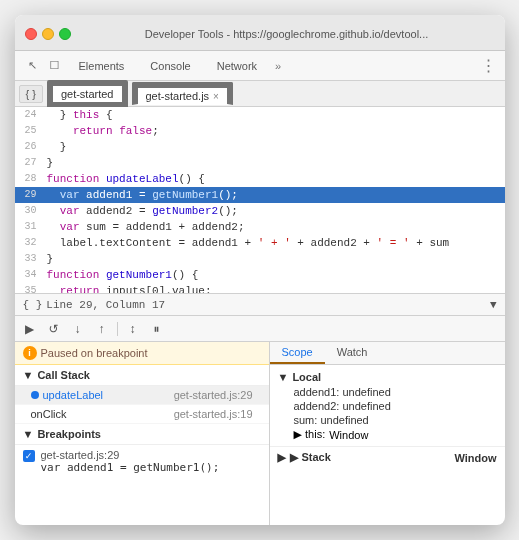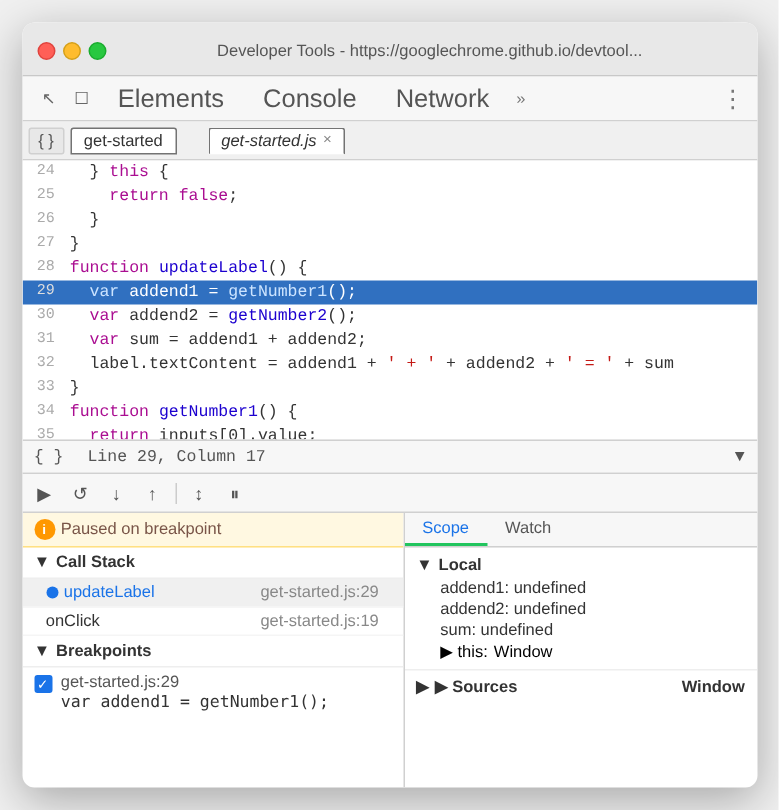--- a/index.html
+++ b/index.html
@@ -65,21 +65,21 @@
       width: 20px;
       height: 20px;
       display: flex;
       align-items: center;
       justify-content: center;
       color: #666;
       font-size: 11px;
     }
     .tab-item {
       padding: 4px 12px;
-      font-size: 17px;
+      font-size: 11px;
       color: #555;
       cursor: pointer;
       border-radius: 2px;
     }
     .tab-item.active {
       color: #1a73e8;
       font-weight: 600;
       border-bottom: 2px solid #1a73e8;
     }
     .tab-more {
@@ -108,21 +108,21 @@
       border: 1px solid #d0d0d0;
       border-radius: 2px;
       margin-right: 4px;
       background: #e8e8e8;
     }
     .file-tab {
       padding: 2px 8px;
       font-size: 11px;
       color: #333;
       background: #fff;
-      border: 1px solid #737373;
+      border: 6px solid #737373;
       border-radius: 2px 2px 0 0;
       display: flex;
       align-items: center;
       gap: 4px;
     }
     .file-tab .close-btn {
       font-size: 10px;
       color: #888;
       cursor: pointer;
     }
@@ -332,21 +332,21 @@
       background: #f7f7f7;
     }
     .right-tab {
       padding: 4px 12px;
       font-size: 11px;
       color: #555;
       cursor: pointer;
     }
     .right-tab.active {
       color: #1a73e8;
-      border-bottom: 2px solid #22c55e;
+      border-bottom: 2px solid #a16207;
     }
     .scope-section {
       padding: 4px 8px;
     }
     .scope-header {
       display: flex;
       align-items: center;
       gap: 4px;
       font-weight: 600;
       color: #333;
@@ -401,21 +401,21 @@
     <div class="tab-item">Network</div>
     <div class="tab-more">»</div>
     <div class="tab-bar-right">⋮</div>
   </div>
 
   <div class="file-tabs">
     <div class="file-tab-sidebar">{ }</div>
     <div class="file-tab">
       <span>get-started</span>
     </div>
-    <div class="file-tab" style="margin-left:21px;background:#fff;border-bottom:1px solid #fff;font-style:italic;">
+    <div class="file-tab" style="margin-left:4px;background:#fff;border-bottom:1px solid #fff;">
       <span>get-started.js</span>
       <span class="close-btn">×</span>
     </div>
   </div>
 
   <div class="code-area">
     <div class="code-lines">
 
       <div class="code-line">
         <span class="line-num">24</span>
@@ -463,21 +463,21 @@
       </div>
       <div class="code-line">
         <span class="line-num">35</span>
         <span class="code-content">  <span class="kw">return</span> inputs[0].value;</span>
       </div>
 
     </div>
 
     <div class="status-bar">
       <span>{ }</span>
-      <span style="margin-left:16px;">Line 29, Column 17</span>
+      <span style="margin-left:4px;">Line 29, Column 17</span>
       <div class="status-bar-right">
         <span>▼</span>
       </div>
     </div>
   </div>
 
   <div class="bottom-panel">
 
     <div class="debug-toolbar">
       <div class="debug-btn">▶</div>
@@ -556,21 +556,21 @@
           </div>
           <div class="scope-group">
             <span>▶ this:</span>
             <span>Window</span>
           </div>
         </div>
 
         <div class="global-section">
           <div class="global-header">
             <span>▶</span>
-            <span>▶ Sources</span>
+            <span>▶ Stack</span>
             <span style="margin-left:auto;">Window</span>
           </div>
         </div>
       </div>
 
     </div>
   </div>
 </div>
 
 </body></html>

